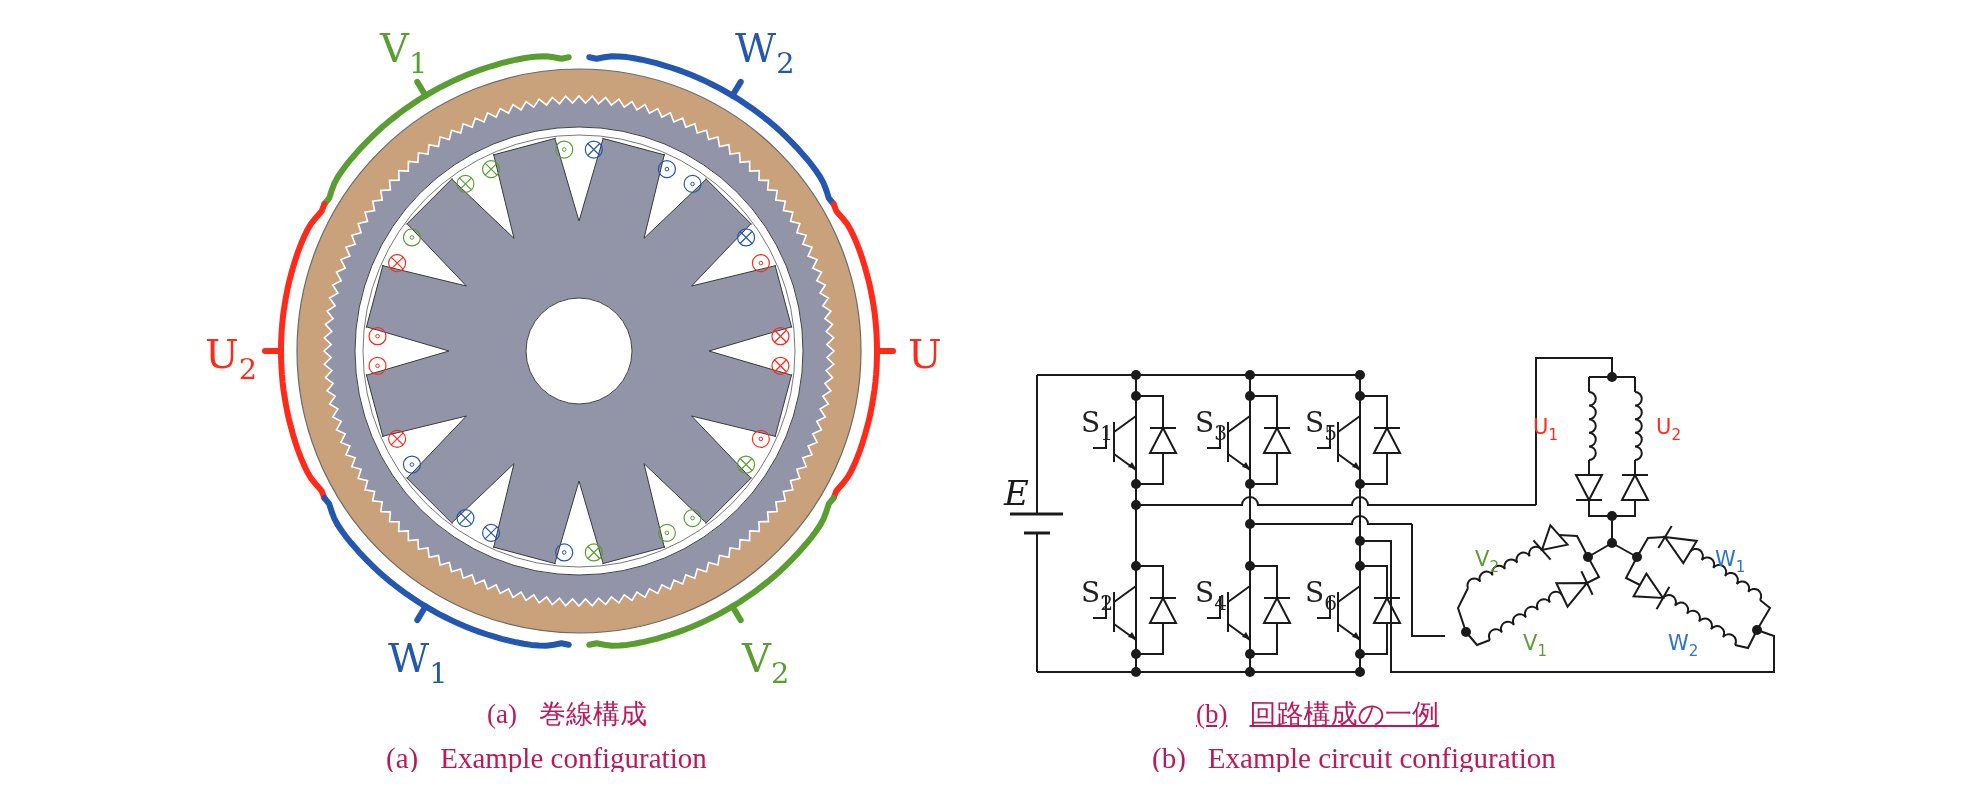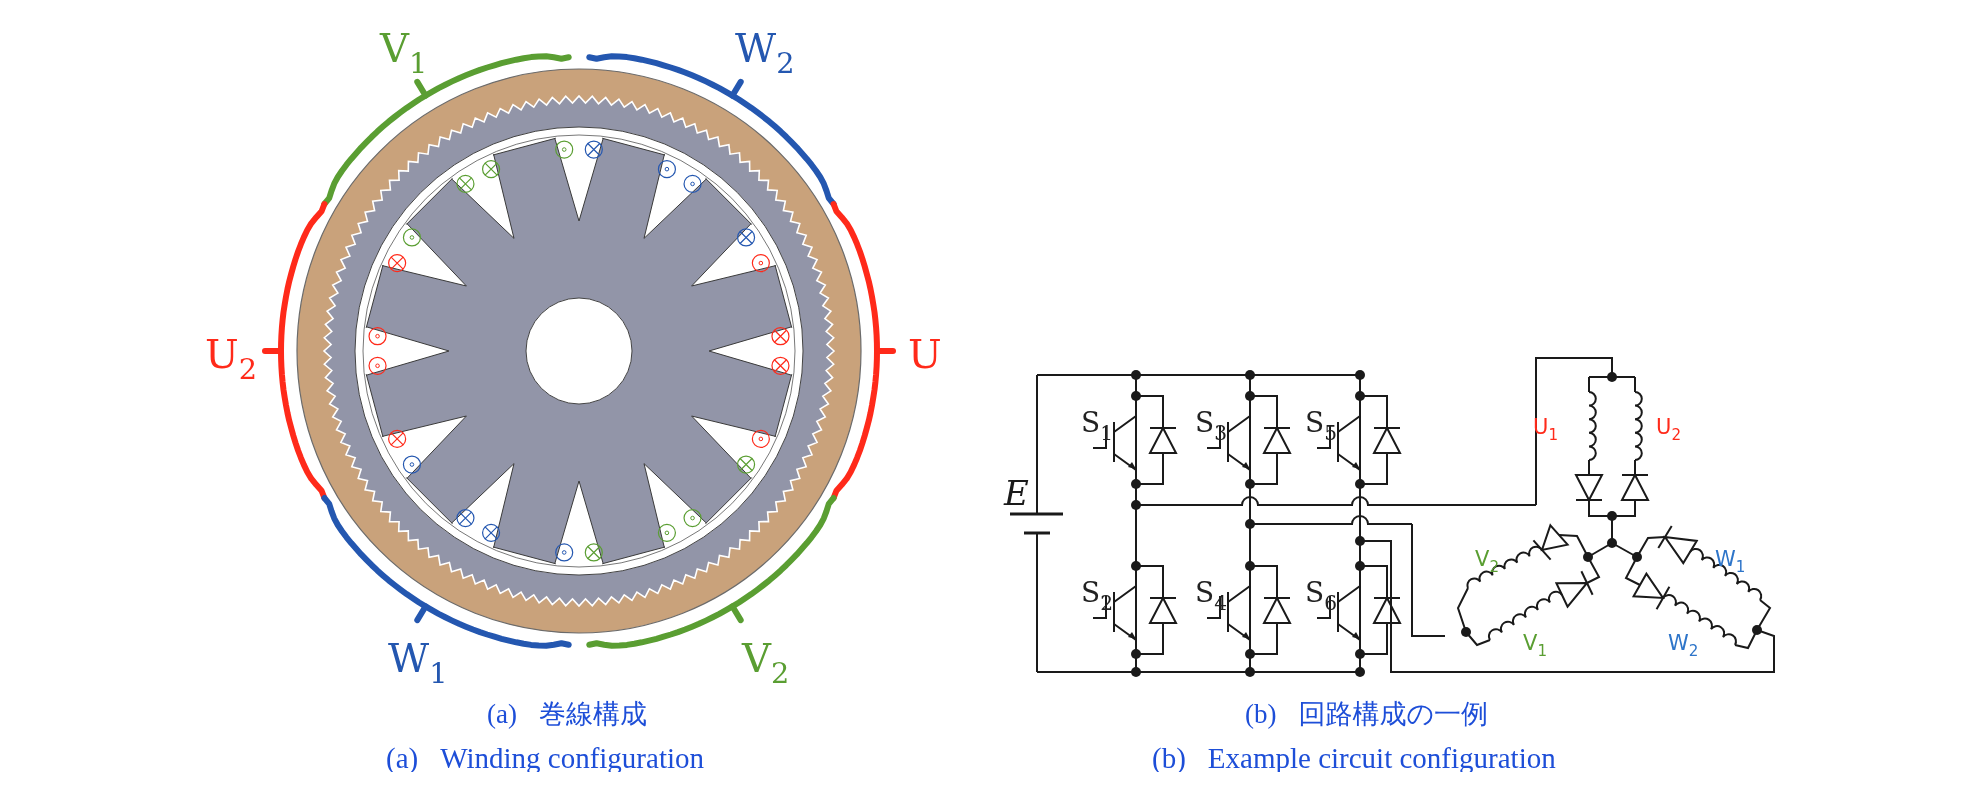--- a/index.html
+++ b/index.html
@@ -1,19 +1,19 @@
 <!DOCTYPE html>
 <html><head>
 <meta charset="utf-8">
 <style>
   html, body { margin: 0; padding: 0; background: #ffffff; }
   body { width: 1968px; height: 802px; position: relative; overflow: hidden;
          font-family: "DejaVu Serif", "Liberation Serif", serif; }
   #fig { position: absolute; left: 0; top: 0; }
-  .cap { position: absolute; font-family: "Liberation Serif", "DejaVu Serif", serif; color: #1d4ed8; white-space: nowrap; }
+  .cap { position: absolute; font-family: "Liberation Serif", "DejaVu Serif", serif; color: #be185d; white-space: nowrap; }
   .cap-jp { font-size: 27px; top: 696px; }
   .cap-en { font-size: 29px; top: 742px; height: 30px; overflow: hidden; }
   .cap-jp .tag, .cap-en .tag { margin-right: 22px; }
   .lbl { font-family: "DejaVu Sans", "Liberation Sans", sans-serif; }
   .wlbl { font-family: "DejaVu Serif", "Liberation Serif", serif; }
 </style>
 </head>
 <body>
 
 <svg id="fig" width="1968" height="802" viewBox="0 0 1968 802">
@@ -314,20 +314,20 @@
       <text x="1523" y="650" fill="#5a9e32" font-size="21" text-anchor="start" class="lbl"><tspan>V</tspan><tspan dy="5.880000000000001" font-size="15.12">1</tspan></text>
       <text x="1715" y="566" fill="#2e75c9" font-size="21" text-anchor="start" class="lbl"><tspan>W</tspan><tspan dy="5.880000000000001" font-size="15.12">1</tspan></text>
       <text x="1668" y="650" fill="#2e75c9" font-size="21" text-anchor="start" class="lbl"><tspan>W</tspan><tspan dy="5.880000000000001" font-size="15.12">2</tspan></text>
     </g>
 </svg>
 
 <div class="cap cap-jp" style="left:487px;">
   <span class="tag">(a)</span><span>巻線構成</span>
 </div>
 <div class="cap cap-en" style="left:386px;">
-  <span class="tag">(a)</span><span>Winding configuration</span>
+  <span class="tag">(a)</span><span>Example configuration</span>
 </div>
-<div class="cap cap-jp" style="left:1245px;">
+<div class="cap cap-jp" style="left:1196px;text-decoration:underline;">
   <span class="tag">(b)</span><span>回路構成の一例</span>
 </div>
 <div class="cap cap-en" style="left:1152px;">
   <span class="tag">(b)</span><span>Example circuit configuration</span>
 </div>
 
 </body></html>

